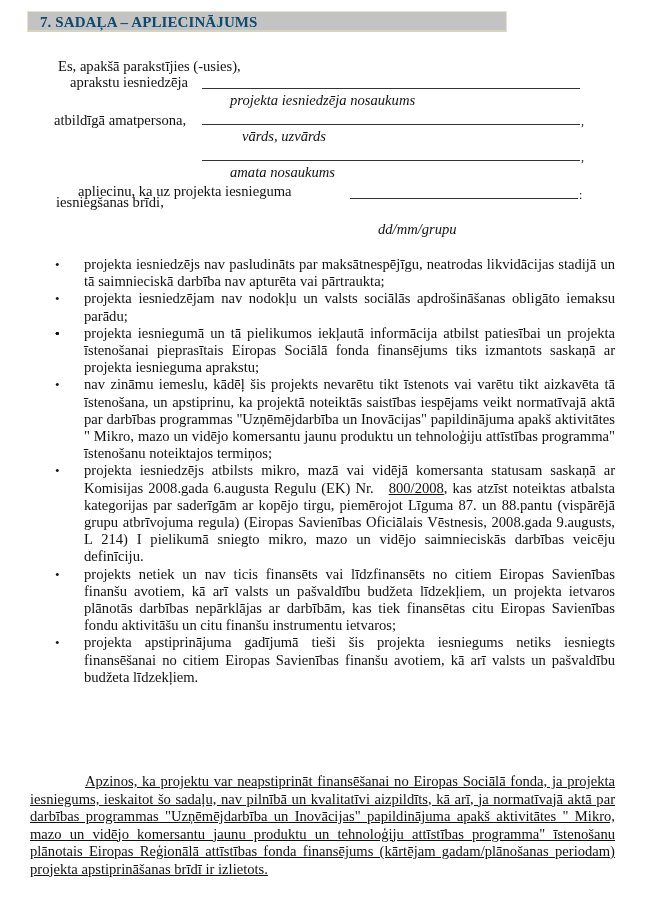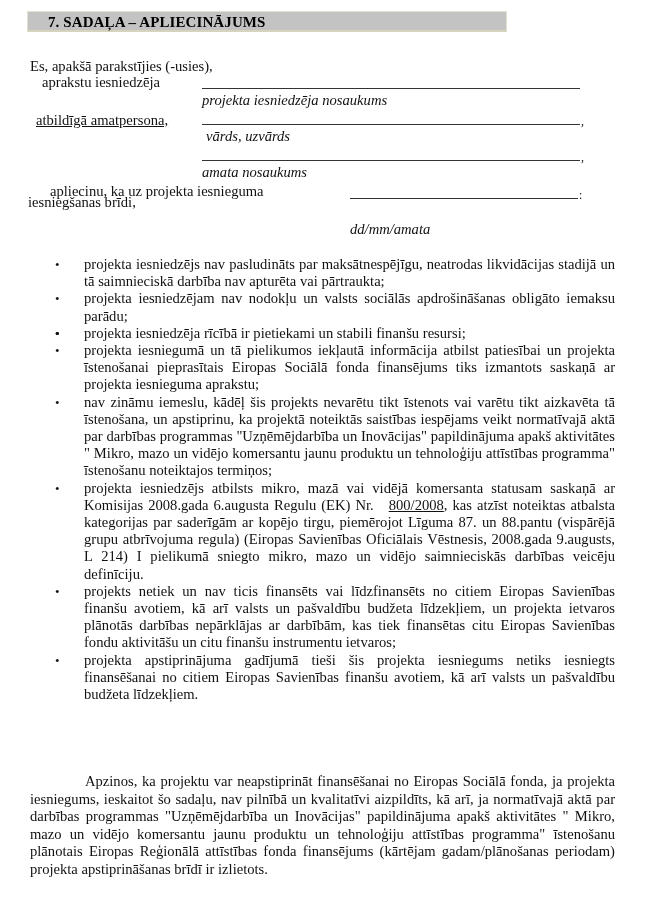--- a/index.html
+++ b/index.html
@@ -6,78 +6,79 @@
     body {
       width: 645px; height: 919px; overflow: hidden; position: relative;
       font-family: "Liberation Serif", serif; color: #111; font-size: 14.6px;
     }
     .header-bar {
       position: absolute; left: 27px; top: 11px; width: 480px; height: 21px;
       background: #c3c3c3; border: 1px solid #e4e2cf; border-bottom: 2px solid #d6d4bd;
       box-sizing: border-box;
     }
     .header-bar span {
-      position: absolute; left: 20px; top: 0px; font-weight: bold; font-size: 15px;
-      line-height: 20px; color: #000000; letter-spacing: 0.1px;
+      position: absolute; left: 12px; top: 0px; font-weight: bold; font-size: 15px;
+      line-height: 20px; color: #0c4a6e; letter-spacing: 0.1px;
     }
-    .abs { position: absolute; white-space: nowrap; line-height: 17px; }
+    .abs { position: absolute; white-space: nowrap; line-height: 17px; margin-left: 28px; }
     .it { font-style: italic; }
     .line { position: absolute; height: 0; border-top: 1px solid #333; }
     .punct { position: absolute; line-height: 17px; font-size: 12px; }
     .bullets {
       position: absolute; left: 55px; top: 256px; width: 560px; margin: 0; padding: 0;
       list-style: none;
     }
     .bullets li {
       position: relative; padding-left: 29px; text-align: justify;
       line-height: 17.2px; margin: 0;
     }
     .bullets li .dot {
       position: absolute; left: 0; top: 0; font-size: 13px;
     }
     .para {
       position: absolute; left: 30px; top: 773px; width: 585px;
       text-align: justify; line-height: 17.5px; margin: 0;
       text-indent: 55px;
+      text-decoration: underline;
     }
     .u { text-decoration: underline; margin-left: 15px; }
   </style>
 </head>
 <body>
 
 <div class="header-bar">
   <span>7. SADAĻA – APLIECINĀJUMS</span>
 </div>
 
 <div class="abs" style="left:30px; top:58px;">Es, apakšā parakstījies (-usies),</div>
 <div class="abs" style="left:42px; top:74px;">aprakstu iesniedzēja</div>
 <div class="line" style="left:202px; top:88px; width:378px;"></div>
 <div class="abs it" style="left:202px; top:92px;">projekta iesniedzēja nosaukums</div>
 
-<div class="abs" style="left:36px; top:112px;text-decoration:underline;">atbildīgā amatpersona,</div>
+<div class="abs" style="left:26px; top:112px;">atbildīgā amatpersona,</div>
 <div class="line" style="left:202px; top:124px; width:378px;"></div>
 <div class="punct" style="left:581px; top:113px;">,</div>
-<div class="abs it" style="left:206px; top:128px;">vārds, uzvārds</div>
+<div class="abs it" style="left:214px; top:128px;">vārds, uzvārds</div>
 
 <div class="line" style="left:202px; top:160px; width:378px;"></div>
 <div class="punct" style="left:581px; top:149px;">,</div>
 <div class="abs it" style="left:202px; top:164px;">amata nosaukums</div>
 
 <div class="abs" style="left:50px; top:183px;">apliecinu, ka uz projekta iesnieguma</div>
 <div class="abs" style="left:28px; top:194px;">iesniegšanas brīdi,</div>
 <div class="line" style="left:350px; top:198px; width:228px;"></div>
 <div class="punct" style="left:579px; top:187px;">:</div>
-<div class="abs it" style="left:350px; top:221px;">dd/mm/amata</div>
+<div class="abs it" style="left:350px; top:221px;">dd/mm/grupu</div>
 
 <ul class="bullets">
   <li><span class="dot">•</span><span>projekta iesniedzējs nav pasludināts par maksātnespējīgu, neatrodas likvidācijas stadijā un tā saimnieciskā darbība nav apturēta vai pārtraukta;</span></li>
   <li><span class="dot">•</span><span>projekta iesniedzējam nav nodokļu un valsts sociālās apdrošināšanas obligāto iemaksu parādu;</span></li>
   <li><span class="dot">•</span></li>
   <li><span class="dot">•</span></li>
-  <li><span class="dot">•</span><span>projekta iesniedzēja rīcībā ir pietiekami un stabili finanšu resursi;</span></li>
+  <li><span class="dot">•</span></li>
   <li><span class="dot">•</span><span>projekta iesniegumā un tā pielikumos iekļautā informācija atbilst patiesībai un projekta īstenošanai pieprasītais Eiropas Sociālā fonda finansējums tiks izmantots saskaņā ar projekta iesnieguma aprakstu;</span></li>
   <li><span class="dot">•</span><span>nav zināmu iemeslu, kādēļ šis projekts nevarētu tikt īstenots vai varētu tikt aizkavēta tā īstenošana, un apstiprinu, ka projektā noteiktās saistības iespējams veikt normatīvajā aktā par darbības programmas "Uzņēmējdarbība un Inovācijas" papildinājuma apakš aktivitātes " Mikro, mazo un vidējo komersantu  jaunu produktu un tehnoloģiju attīstības programma" īstenošanu noteiktajos termiņos;</span></li>
   <li><span class="dot">•</span><span>projekta iesniedzējs atbilsts  mikro, mazā vai vidējā komersanta statusam saskaņā ar Komisijas 2008.gada 6.augusta Regulu (EK) Nr.</span><span class="u">800/2008</span><span>, kas atzīst noteiktas atbalsta kategorijas par saderīgām ar kopējo tirgu, piemērojot Līguma 87. un 88.pantu (vispārējā grupu atbrīvojuma regula) (Eiropas Savienības Oficiālais Vēstnesis, 2008.gada 9.augusts, L 214) I pielikumā sniegto mikro, mazo un vidējo saimnieciskās darbības veicēju definīciju.</span></li>
   <li><span class="dot">•</span><span>projekts netiek un nav ticis finansēts vai līdzfinansēts no citiem Eiropas Savienības finanšu avotiem, kā arī valsts un pašvaldību budžeta līdzekļiem, un projekta ietvaros plānotās darbības nepārklājas ar darbībām, kas tiek finansētas citu Eiropas Savienības fondu aktivitāšu un citu finanšu instrumentu ietvaros;</span></li>
   <li><span class="dot">•</span><span>projekta apstiprinājuma gadījumā tieši šis projekta iesniegums netiks iesniegts finansēšanai no citiem Eiropas Savienības finanšu avotiem, kā arī valsts un pašvaldību budžeta līdzekļiem.</span></li>
 </ul>
 
 <p class="para">Apzinos, ka projektu var neapstiprināt finansēšanai no Eiropas Sociālā fonda, ja projekta iesniegums, ieskaitot šo sadaļu, nav pilnībā un kvalitatīvi aizpildīts, kā arī, ja normatīvajā aktā par darbības programmas "Uzņēmējdarbība un Inovācijas" papildinājuma apakš aktivitātes " Mikro, mazo un vidējo komersantu  jaunu produktu un tehnoloģiju attīstības programma" īstenošanu plānotais Eiropas Reģionālā attīstības fonda finansējums (kārtējam gadam/plānošanas periodam) projekta apstiprināšanas brīdī ir izlietots.</p>
 
 </body></html>

